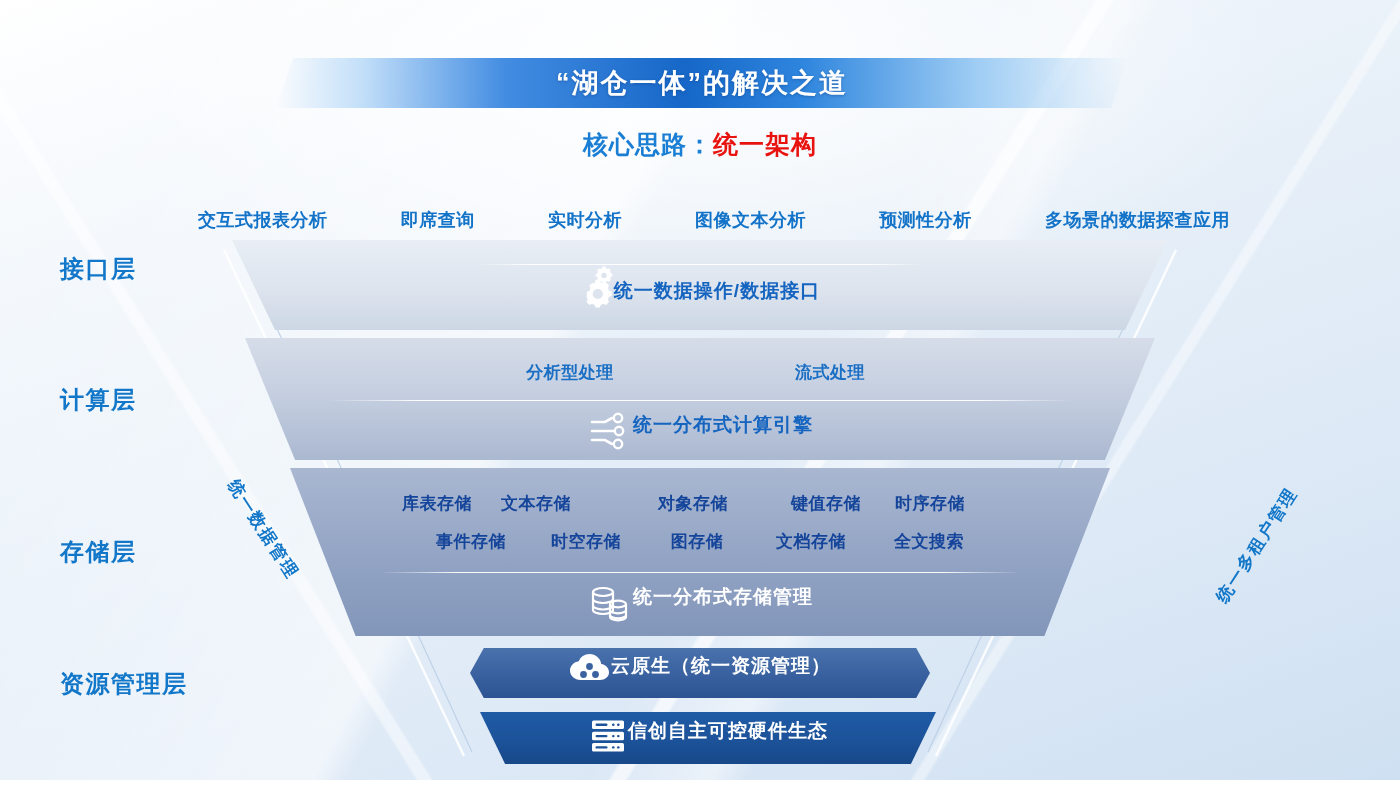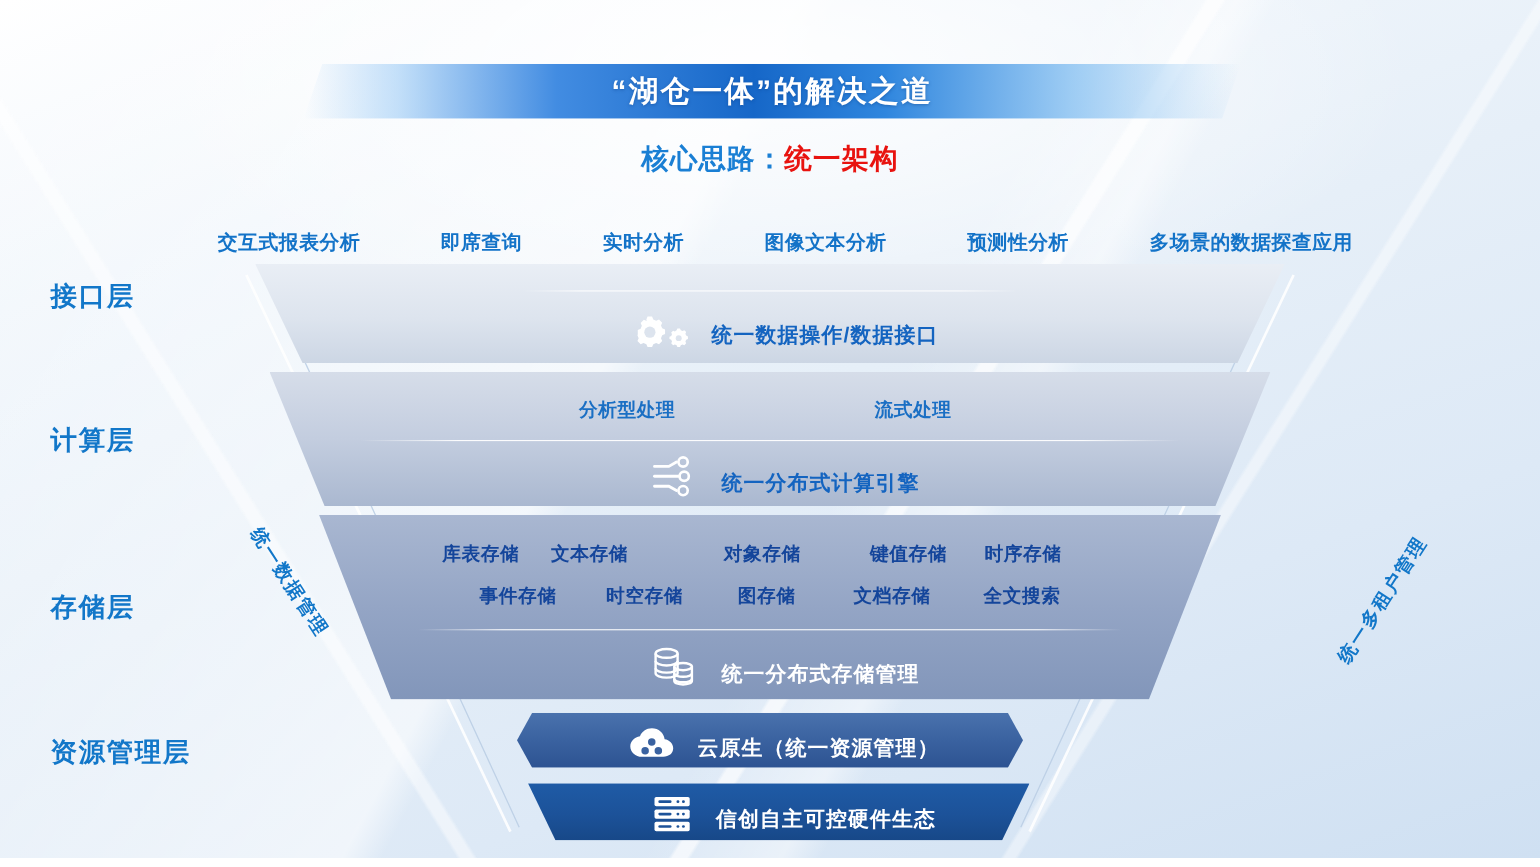--- a/index.html
+++ b/index.html
@@ -66,21 +66,21 @@
     position: absolute; left: 198px; top: 208px; width: 1032px;
     display: flex; justify-content: space-between; align-items: baseline;
   }
   #top-apps .app {
     color: #1373c8; font-size: 18px; font-weight: bold;
     white-space: nowrap; letter-spacing: .5px;
   }
 
   
   .layer-label {
-    position: absolute; left: 46px;
+    position: absolute; left: 60px;
     color: #1277c9; font-size: 24px; font-weight: bold;
     letter-spacing: 1.5px; white-space: nowrap; text-align: center;
   }
   #layer-label-0 { top: 253px; }
   #layer-label-1 { top: 384px; }
   #layer-label-2 { top: 536px; }
   #layer-label-3 { top: 668px; }
 
   
   .guide { position: absolute; pointer-events: none; }
@@ -141,22 +141,22 @@
   }
   .tag {
     color: #1a6fc4; font-size: 17px; font-weight: bold; letter-spacing: .5px;
   }
   .tag.storage { color: #14459b; }
   .divider {
     position: absolute; height: 1px;
     background: linear-gradient(90deg, rgba(255,255,255,0) 0%, rgba(255,255,255,.95) 12%, rgba(255,255,255,.95) 88%, rgba(255,255,255,0) 100%);
   }
   .band-main {
-    position: absolute; left: 13px; width: 100%;
-    display: flex; align-items: flex-end; justify-content: center; gap: 20px;
+    position: absolute; left: 0; width: 100%;
+    display: flex; align-items: flex-start; justify-content: center; 
   }
   .band-main .txt { font-size: 19px; font-weight: bold; letter-spacing: 1px; white-space: nowrap; }
   .txt-blue  { color: #1464c0; }
   .txt-white { color: #ffffff; }
   .ic { display:inline-flex; align-items:center; justify-content:center; }
   .ic svg { display:block; }
 
   
   #compute-tags { top: 23px; }
   #compute-div  { top: 62px; left: 9%; width: 82%; }

